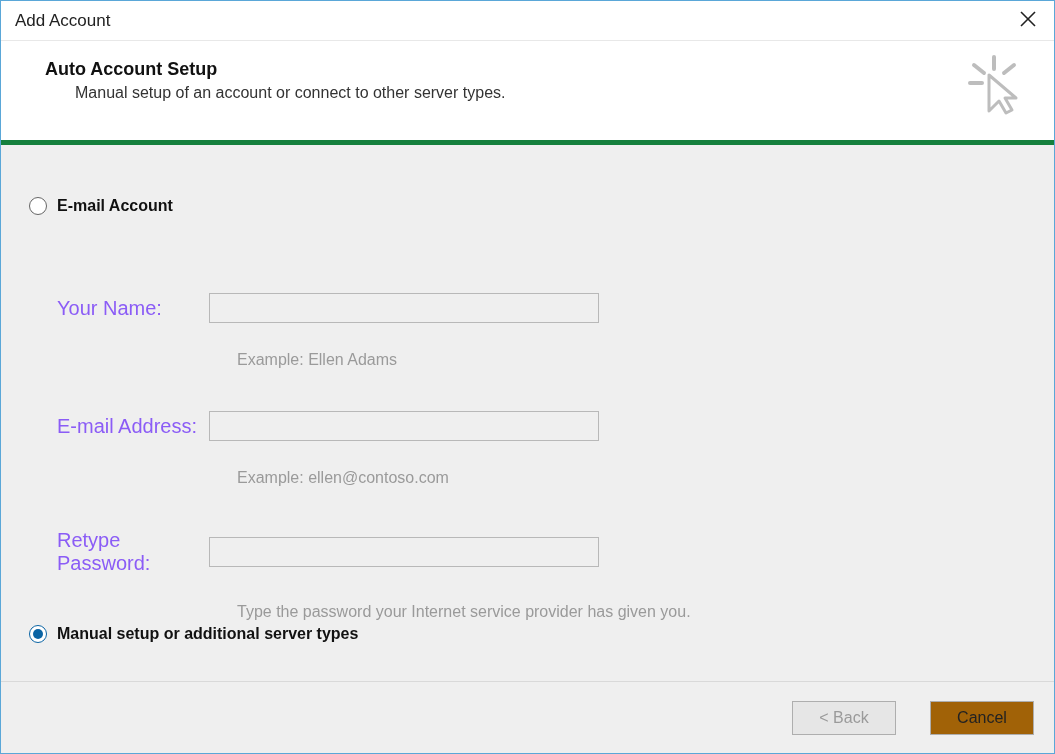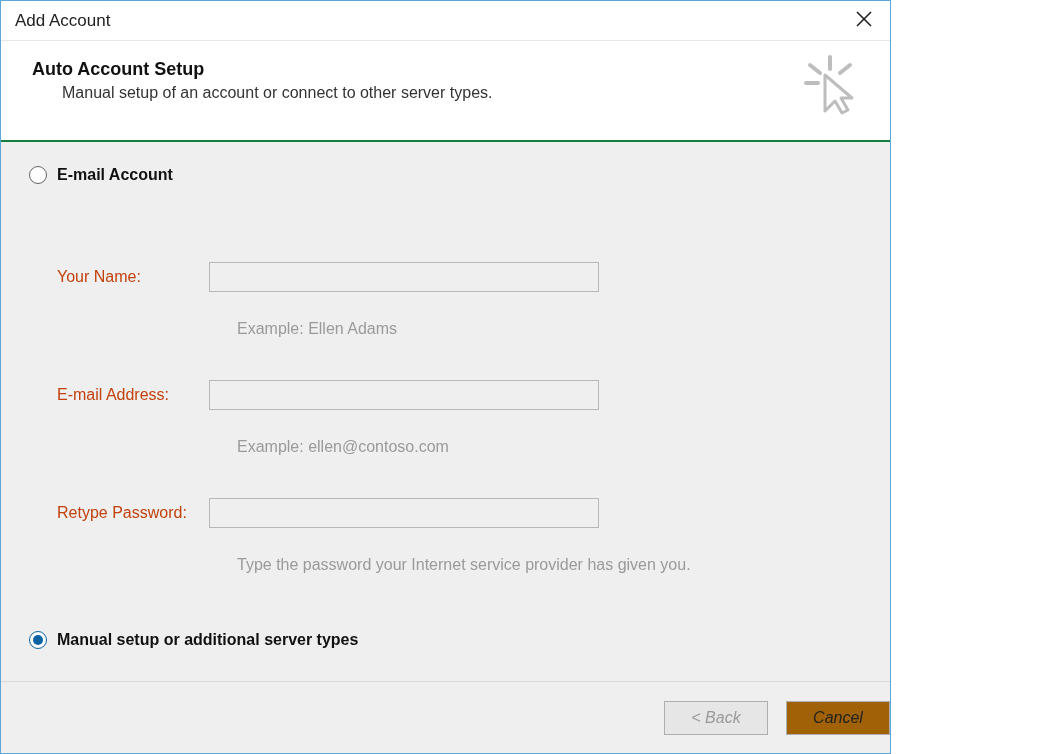--- a/index.html
+++ b/index.html
@@ -6,21 +6,21 @@
   html, body {
     margin: 0; padding: 0;
     width: 1055px; height: 754px;
     font-family: "Segoe UI", Tahoma, sans-serif;
     font-size: 15px;
     color: #222;
     background: #fff;
     overflow: hidden;
   }
   .window {
-    width: 891px; height: 754px;
+    width: 1055px; height: 754px;
     display: flex; flex-direction: column;
     border: 1px solid #5aa7d8;
     background: #fff;
   }
   .titlebar {
     height: 40px;
     display: flex; align-items: center;
     padding: 0 10px 0 14px;
     border-bottom: 1px solid #e8e8e8;
     background: #fff;
@@ -30,22 +30,22 @@
     font-size: 17px;
     color: #222;
   }
   .titlebar .close {
     width: 32px; height: 32px;
     display: flex; align-items: center; justify-content: center;
     cursor: pointer;
   }
   .titlebar .close svg { width: 16px; height: 16px; }
   .header {
-    padding: 18px 28px 22px 31px;
-    border-bottom: 2px solid #15803d;
+    padding: 18px 28px 22px 44px;
+    border-bottom: 5px solid #15803d;
     background: #fff;
     display: flex;
     align-items: flex-start;
     justify-content: space-between;
   }
   .header-left { flex: 1; }
   .header .heading {
     font-weight: 700;
     font-size: 18px;
     color: #111;
@@ -56,21 +56,21 @@
     margin-top: 4px;
     padding-left: 30px;
   }
   .header-icon {
     margin-right: 4px;
     margin-top: -4px;
   }
   .body {
     flex: 1;
     background: #efefef;
-    padding: 24px 28px 20px 28px;
+    padding: 52px 28px 20px 28px;
     position: relative;
   }
   .radio-row {
     display: flex; align-items: center;
     margin-bottom: 6px;
     cursor: pointer;
   }
   .radio-outer {
     width: 18px; height: 18px;
     border: 1.5px solid #666;
@@ -94,22 +94,22 @@
     margin-top: 78px;
     margin-left: 28px;
   }
   .form-row {
     display: flex; align-items: center;
     margin-bottom: 6px;
   }
   .form-row.pad-bottom { margin-bottom: 0; }
   .form-label {
     width: 152px;
-    font-size: 16px;
-    color: #c2410c;
+    font-size: 20px;
+    color: #8b5cf6;
     flex-shrink: 0;
   }
   .text-input {
     width: 390px; height: 30px;
     border: 1px solid #b8b8b8;
     background: #efefef;
     padding: 2px 6px;
     font-size: 15px;
     color: #444;
   }
@@ -122,29 +122,29 @@
   .hint-row .spacer { width: 152px; flex-shrink: 0; }
   .hint-row .hint {
     padding-left: 28px;
     font-size: 16px;
     color: #9a9a9a;
   }
   .hint-row.tight { margin-bottom: 4px; }
   .radio-manual {
     position: absolute;
     left: 28px;
-    bottom: 26px;
+    bottom: 32px;
   }
   .footer {
     height: 72px;
     background: #efefef;
     border-top: 1px solid #d9d9d9;
     display: flex; align-items: center; justify-content: flex-end;
-    gap: 0;
-    font-style: italic;
+    padding-right: 20px;
+    gap: 16px;
   }
   .btn {
     width: 104px; height: 34px;
     border: 1px solid #aeaeae;
     background: #a16207;
     font-size: 16px;
     color: #222;
     cursor: pointer;
     display: flex; align-items: center; justify-content: center;
   }

